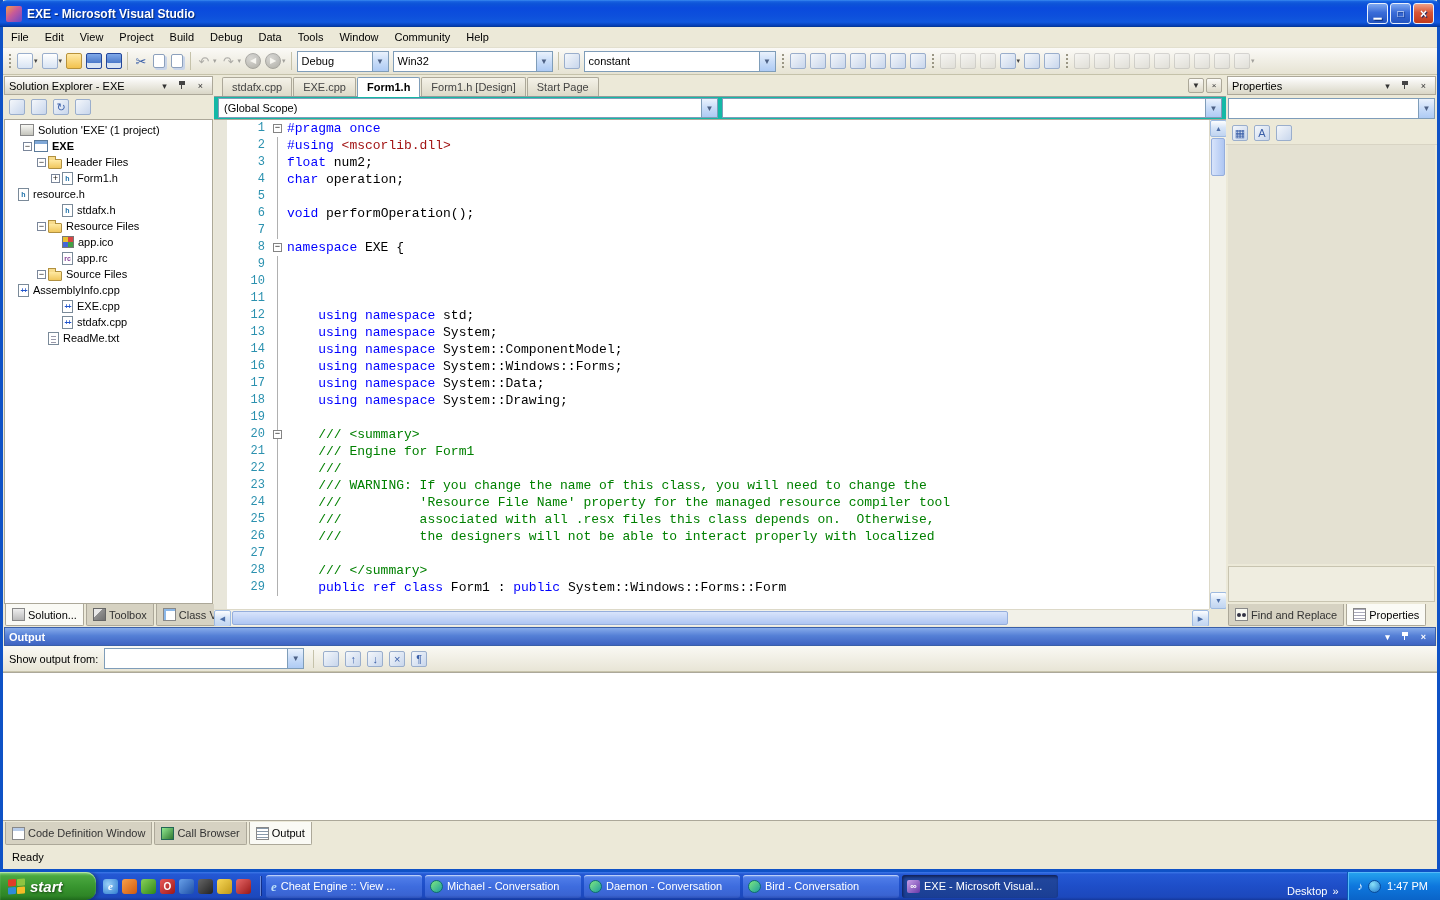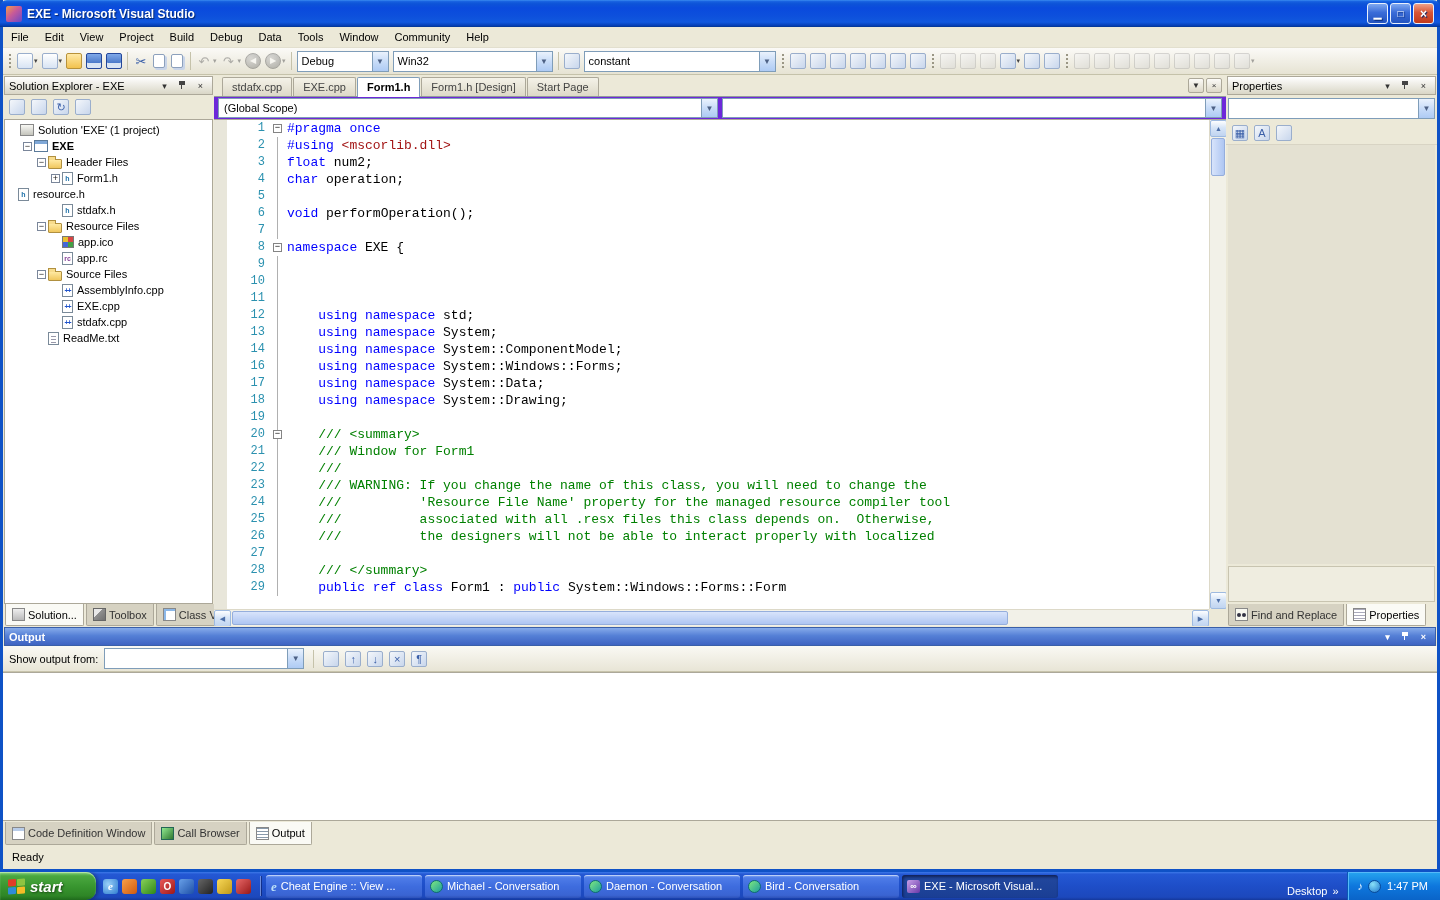--- a/index.html
+++ b/index.html
@@ -107,21 +107,21 @@
 
   
   .center{position:absolute;left:211px;top:0;width:1012px;height:551px;background:#ECE9D8;}
   .doc-tabs{position:absolute;left:0;top:0;right:0;height:22px;display:flex;align-items:flex-end;padding-left:8px;border-bottom:1px solid #919B9C;}
   .doc-tab{height:19px;padding:3px 9px 0;margin-right:1px;border:1px solid #ACA899;border-bottom:none;border-radius:2px 2px 0 0;
     background:linear-gradient(180deg,#F4F2E8,#DDD9C8);color:#444;white-space:nowrap;}
   .doc-tab.active{background:#fff;color:#000;font-weight:bold;border-color:#7F9DB9;height:20px;margin-bottom:-1px;}
   .strip-btns{position:absolute;right:4px;top:3px;display:flex;gap:2px;}
   .sbtn{width:16px;height:15px;border:1px solid #ACA899;border-radius:2px;background:linear-gradient(180deg,#FBFAF7,#DDD9C8);
     display:flex;align-items:center;justify-content:center;font-size:8px;color:#333;}
-  .navbar{position:absolute;left:0;top:22px;right:0;height:22px;display:flex;background:#6d28d9;padding:1px 2px;}
+  .navbar{position:absolute;left:0;top:22px;right:0;height:22px;display:flex;background:#14b8a6;padding:1px 2px;}
   .nav-combo{flex:1;height:20px;margin:0 2px;background:#fff;border:1px solid #7F9DB9;display:flex;align-items:center;font-size:11px;}
   .nav-combo .combo-val{padding-left:5px;}
 
   .code-wrap{position:absolute;left:0;top:44px;right:0;bottom:17px;display:flex;background:#fff;border-top:1px solid #ACA899;}
   .indicator-margin{width:13px;background:#E8E6DA;flex:none;}
   .code-scroll{flex:1;overflow:hidden;background:#fff;}
   .code-line{display:flex;height:17px;line-height:17px;font-family:"Liberation Mono","DejaVu Sans Mono",monospace;font-size:13px;}
   .ln{width:44px;text-align:right;padding-right:6px;color:var(--c-line-number);flex:none;font-size:12px;}
   .fold{width:16px;flex:none;position:relative;}
   .fold.guide::before{content:"";position:absolute;left:6px;top:0;bottom:0;width:1px;background:#B0B0B0;}
@@ -443,21 +443,21 @@
               <span class="tic ic-rc"></span>
               <span class="tlabel">app.rc</span>
             </div>
             <div class="trow" style="padding-left: 30px;">
               <span class="expslot">
                 <span class="expander">−</span>
               </span>
               <span class="tic ic-folder"></span>
               <span class="tlabel">Source Files</span>
             </div>
-            <div class="trow" style="padding-left: 44px;">
+            <div class="trow" style="">
               <span class="expslot"></span>
               <span class="tic ic-cpp"></span>
               <span class="tlabel">AssemblyInfo.cpp</span>
             </div>
             <div class="trow" style="padding-left: 44px;">
               <span class="expslot"></span>
               <span class="tic ic-cpp"></span>
               <span class="tlabel">EXE.cpp</span>
             </div>
             <div class="trow" style="padding-left: 44px;">
@@ -609,21 +609,21 @@
               <div class="code-line">
                 <span class="ln">20</span>
                 <span class="fold guide">
                   <span class="foldbox">−</span>
                 </span>
                 <span class="lt"><span class="c-cm">    /// &lt;summary&gt;</span></span>
               </div>
               <div class="code-line">
                 <span class="ln">21</span>
                 <span class="fold guide"></span>
-                <span class="lt"><span class="c-cm">    /// Window for Form1</span></span>
+                <span class="lt"><span class="c-cm">    /// Engine for Form1</span></span>
               </div>
               <div class="code-line">
                 <span class="ln">22</span>
                 <span class="fold guide"></span>
                 <span class="lt"><span class="c-cm">    ///</span></span>
               </div>
               <div class="code-line">
                 <span class="ln">23</span>
                 <span class="fold guide"></span>
                 <span class="lt"><span class="c-cm">    /// WARNING: If you change the name of this class, you will need to change the</span></span>

